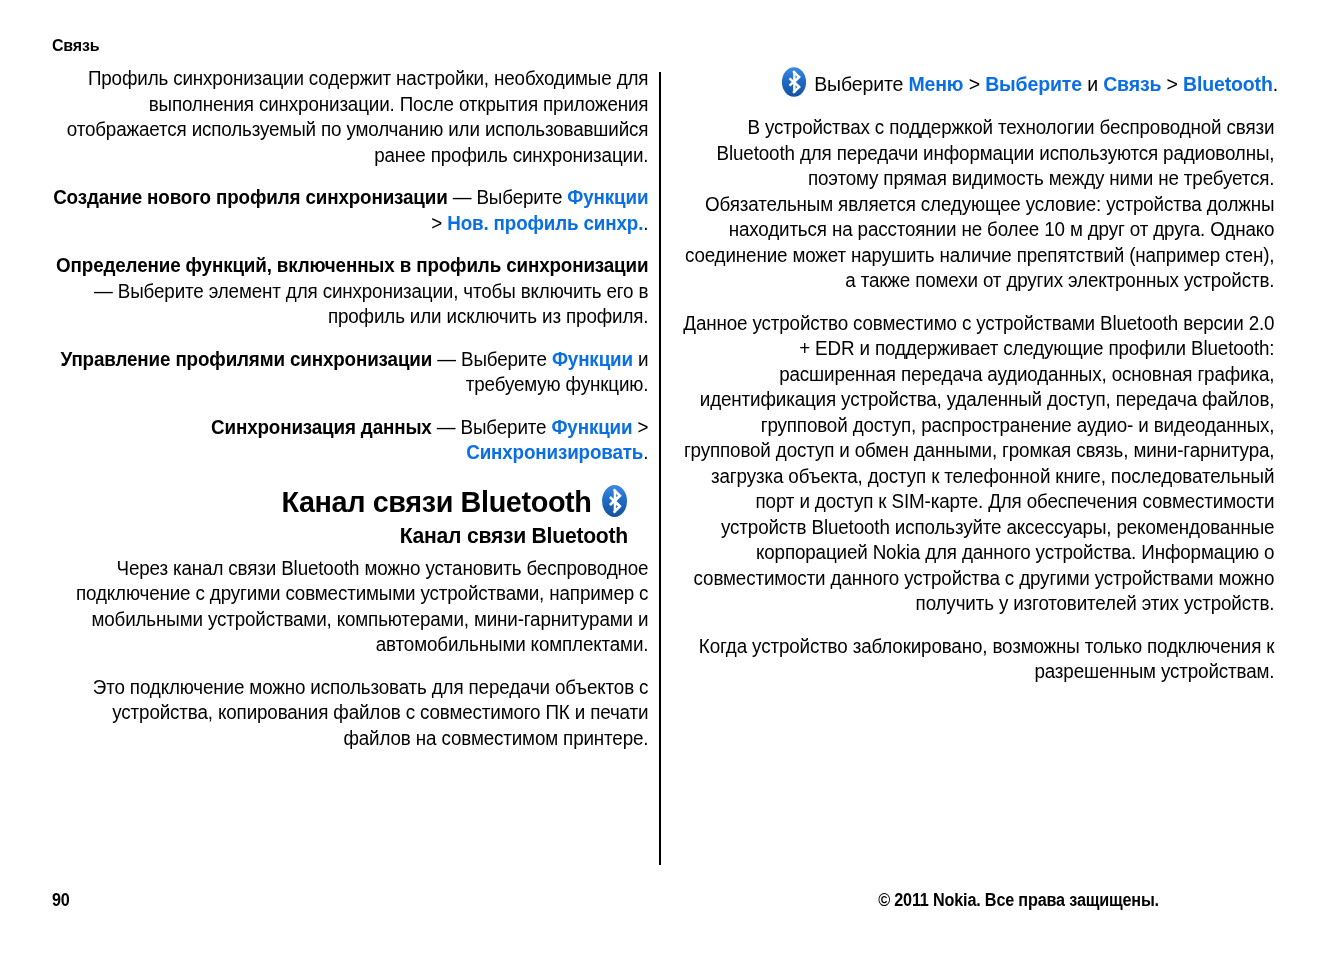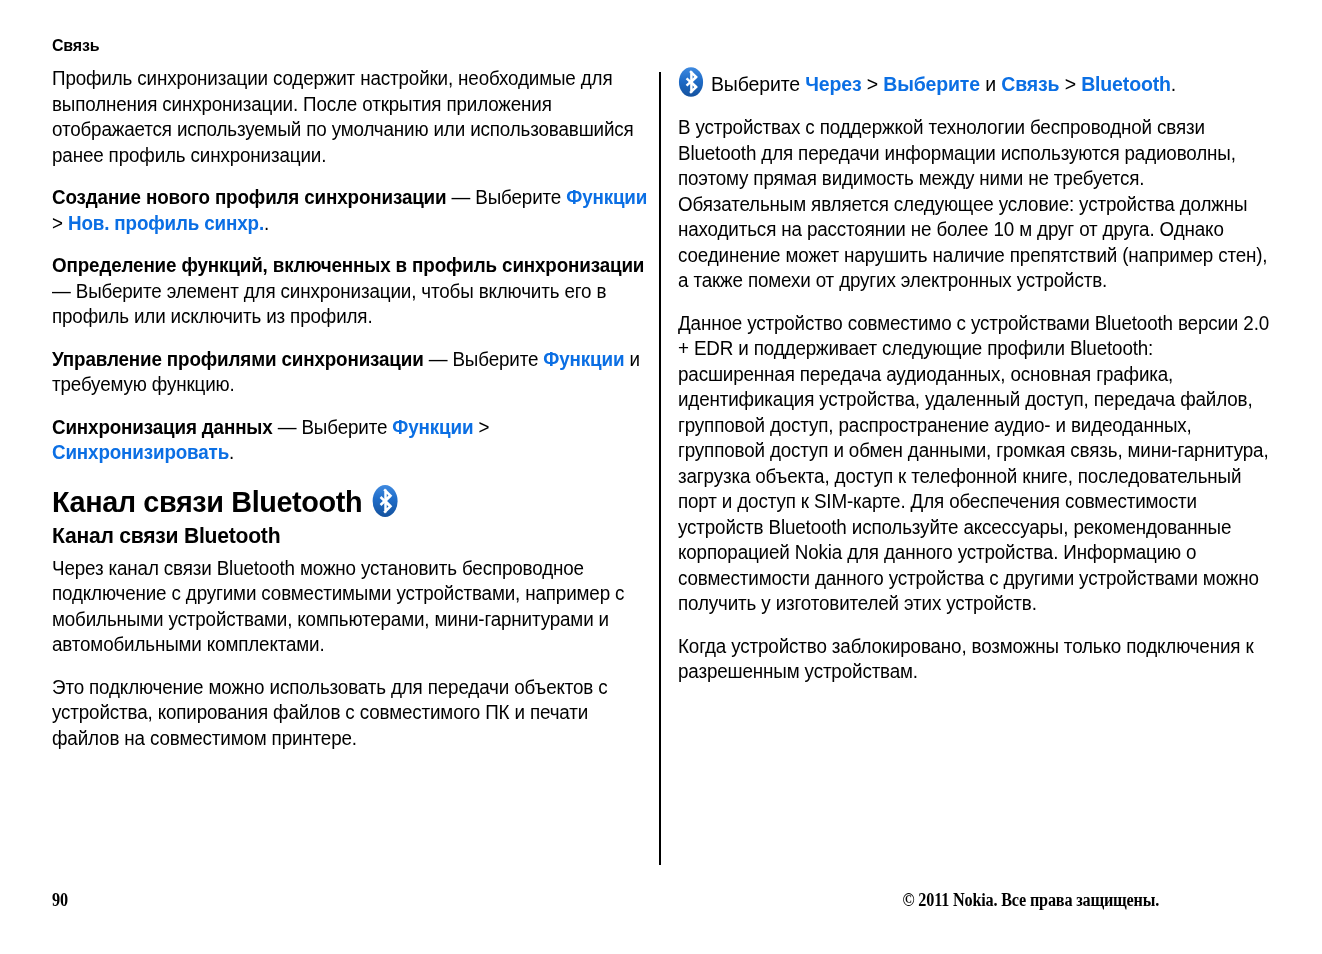--- a/index.html
+++ b/index.html
@@ -41,20 +41,21 @@
     position: absolute;
     left: 0;
     top: 66px;
     width: 1322px;
     height: 800px;
   }
   .col {
     position: absolute;
     top: 0;
     width: 600px;
+    text-align: right;
   }
   .col-left  { left: 52px; }
   .col-right { left: 678px; }
 
   .divider {
     position: absolute;
     left: 659px;
     top: 72px;
     width: 2px;
     height: 793px;
@@ -133,21 +134,20 @@
     text-indent: 0;
   }
 
   
   .footer {
     position: absolute;
     left: 52px;
     right: 52px;
     top: 890px;
     height: 26px;
-    font-family: Liberation Serif, serif;
   }
   .pagenum {
     position: absolute;
     left: 0;
     top: 0;
     font-size: 18px;
     font-weight: bold;
     letter-spacing: -0.2px;
     transform: scaleX(0.9);
     transform-origin: left top;
@@ -228,21 +228,21 @@
               <linearGradient id="btg2" x1="0" y1="0" x2="0" y2="1">
                 <stop offset="0" stop-color="#3f8ae0"></stop>
                 <stop offset="0.45" stop-color="#1f6cc8"></stop>
                 <stop offset="1" stop-color="#14529e"></stop>
               </linearGradient>
             </defs>
             <ellipse cx="14" cy="17" rx="13" ry="16" fill="url(#btg2)"></ellipse>
             <path d="M13.0 5.4 L19.6 11.7 L14.4 16.7 L14.4 5.4 L14.4 28.6 L14.4 17.3 L19.6 22.3 L13.0 28.6" fill="none" stroke="#ffffff" stroke-width="2.6" stroke-linejoin="miter" stroke-linecap="butt"></path>
             <path d="M9.2 13.0 L19.3 22.3 M9.2 21.0 L19.3 11.7" fill="none" stroke="#ffffff" stroke-width="2.6" stroke-linecap="butt"></path>
           </svg>
-        </span><span>Выберите </span><span class="link">Через</span><span class="sep"> &gt; </span><span class="link">Выберите</span><span> и </span><span class="link">Связь</span><span class="sep"> &gt; </span><span class="link">Bluetooth</span><span>.</span></p>
+        </span><span>Выберите </span><span class="link">Меню</span><span class="sep"> &gt; </span><span class="link">Выберите</span><span> и </span><span class="link">Связь</span><span class="sep"> &gt; </span><span class="link">Bluetooth</span><span>.</span></p>
 
       <p class="para">В устройствах с поддержкой технологии беспроводной связи Bluetooth для передачи информации используются радиоволны, поэтому прямая видимость между ними не требуется. Обязательным является следующее условие: устройства должны находиться на расстоянии не более 10 м друг от друга. Однако соединение может нарушить наличие препятствий (например стен), а также помехи от других электронных устройств.</p>
 
       <p class="para">Данное устройство совместимо с устройствами Bluetooth версии 2.0 + EDR и поддерживает следующие профили Bluetooth: расширенная передача аудиоданных, основная графика, идентификация устройства, удаленный доступ, передача файлов, групповой доступ, распространение аудио- и видеоданных, групповой доступ и обмен данными, громкая связь, мини-гарнитура, загрузка объекта, доступ к телефонной книге, последовательный порт и доступ к SIM-карте. Для обеспечения совместимости устройств Bluetooth используйте аксессуары, рекомендованные корпорацией Nokia для данного устройства. Информацию о совместимости данного устройства с другими устройствами можно получить у изготовителей этих устройств.</p>
 
       <p class="para">Когда устройство заблокировано, возможны только подключения к разрешенным устройствам.</p>
 
     </div>
   </div>
 

